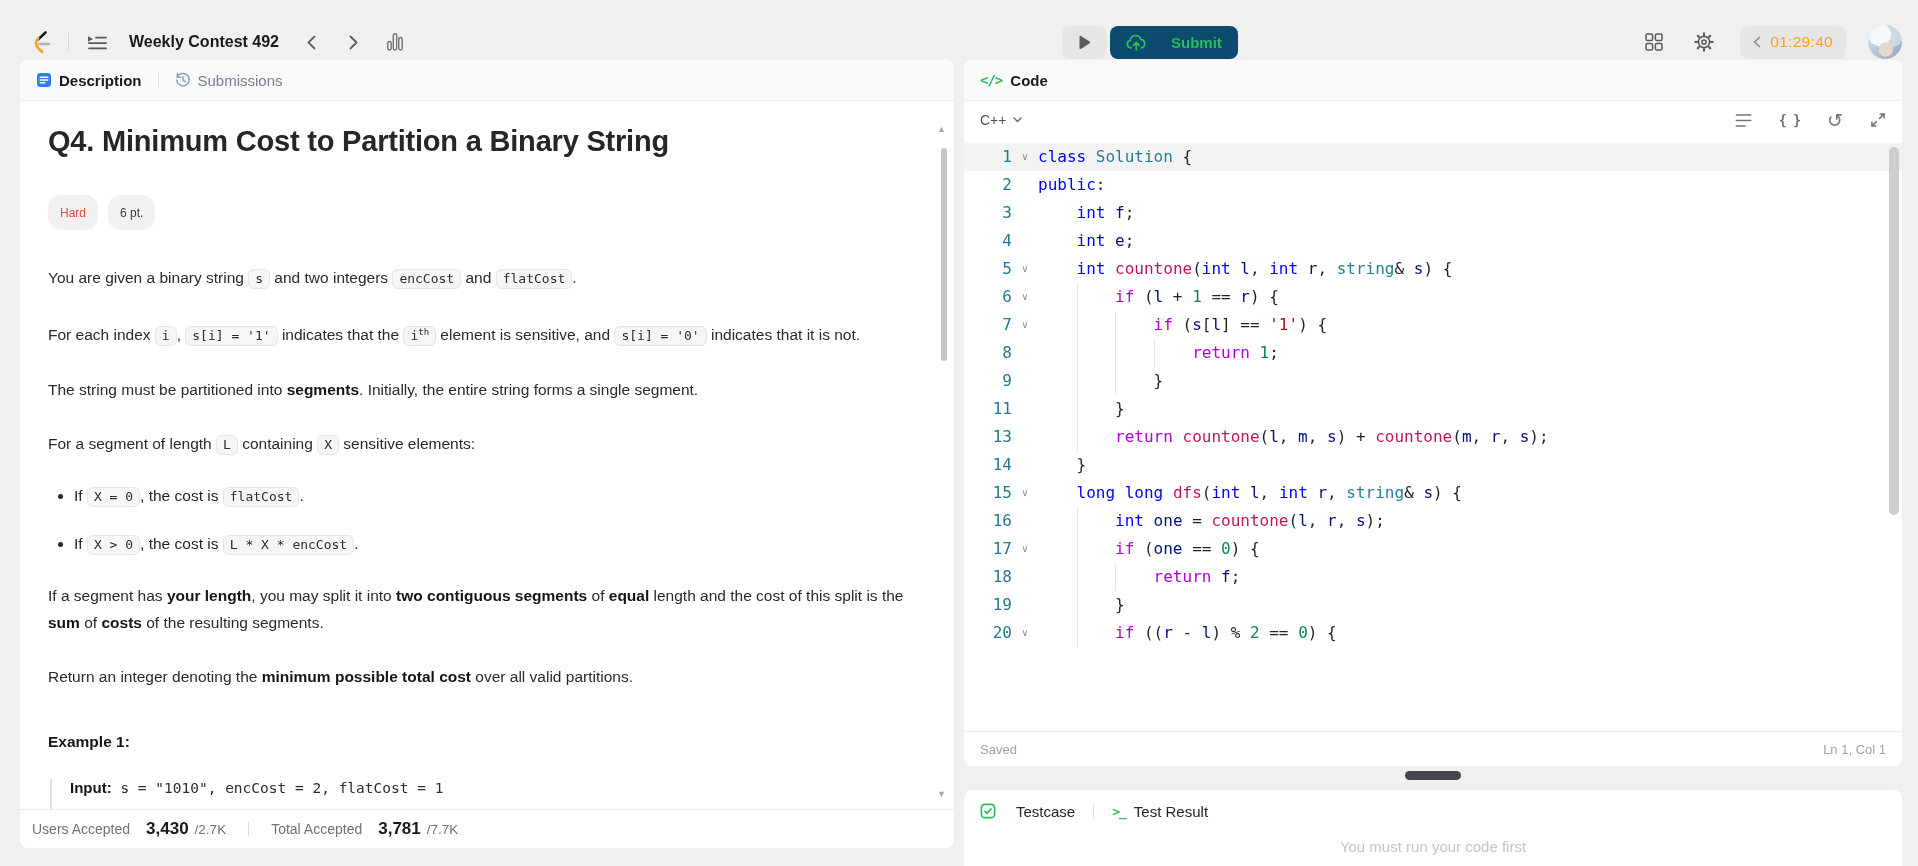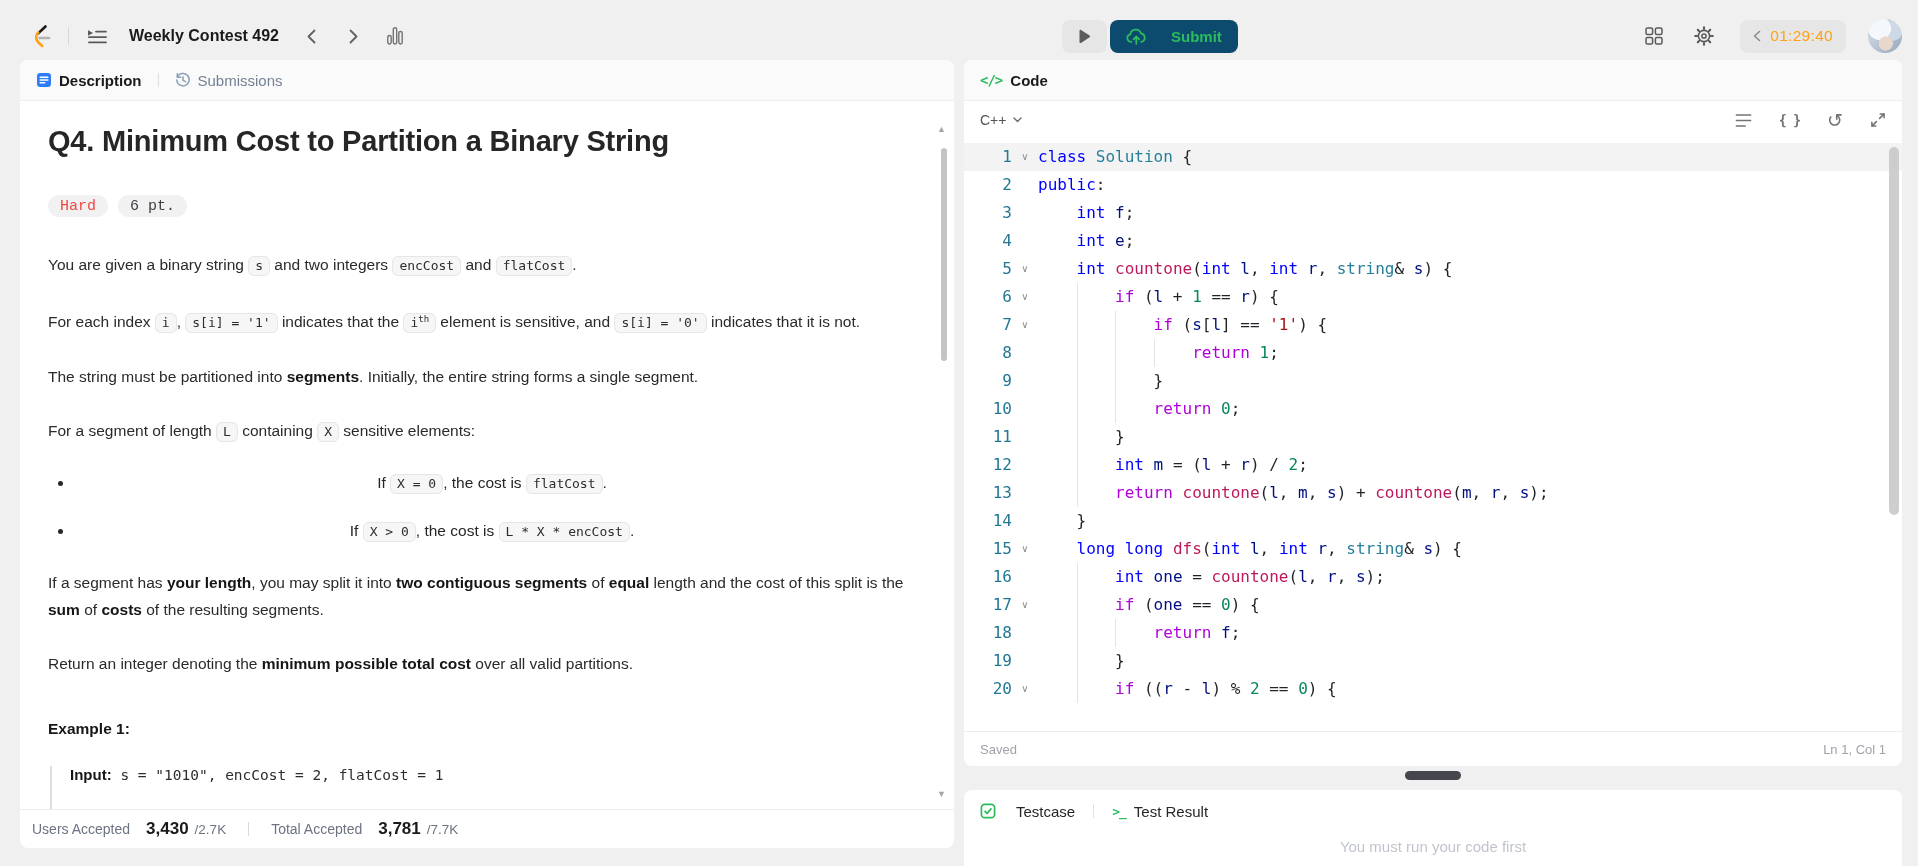--- a/index.html
+++ b/index.html
@@ -2,21 +2,21 @@
 <html><head>
 <meta charset="utf-8">
 <style>
   html,body{margin:0;padding:0;}
   body{width:1918px;height:866px;position:relative;overflow:hidden;background:#f0f0f0;
        font-family:"Liberation Sans",sans-serif;color:#262626;-webkit-font-smoothing:antialiased;}
   svg{display:block;}
   button{font-family:inherit;border:none;background:none;padding:0;cursor:pointer;}
 
   
-  .topbar{position:absolute;left:0;top:8px;width:100%;height:56px;display:flex;align-items:center;}
+  .topbar{position:absolute;left:0;top:14px;width:100%;height:56px;display:flex;align-items:center;}
   .tb-left{display:flex;align-items:center;gap:14px;padding-left:26px;}
   .vdiv{width:1px;height:18px;background:#d9d9d9;}
   .tb-icon{display:flex;align-items:center;justify-content:center;width:28px;height:28px;border-radius:6px;}
   .contest-title{font-size:16px;font-weight:700;color:#1a1a1a;margin:0 4px;}
   .tb-center{position:absolute;left:1062px;top:12px;display:flex;gap:3px;height:33px;}
   .run-btn{width:45px;height:33px;background:#e6e6e6;border-radius:8px;display:flex;align-items:center;justify-content:center;}
   .submit-btn{height:33px;background:#0c4a6e;border-radius:8px;display:flex;align-items:center;gap:24px;padding:0 16px;}
   .submit-label{color:#2cbb5d;font-size:15px;font-weight:700;}
   .tb-right{position:absolute;right:16px;top:0;height:56px;display:flex;align-items:center;gap:22px;}
   .timer-pill{height:33px;background:#e6e6e6;border-radius:8px;display:flex;align-items:center;gap:9px;padding:0 13px;}
@@ -35,30 +35,30 @@
 
   
   #desc-panel{left:20px;top:60px;width:934px;height:788px;display:flex;flex-direction:column;}
   .tab{display:flex;align-items:center;gap:7px;font-size:15px;}
   .tab.active{font-weight:700;color:#1a1a1a;}
   .tab.inactive{color:#748195;font-weight:400;}
   .tab-div{width:1px;height:14px;background:#e0e0e0;margin:0 8px;}
   #desc-body{flex:1;overflow:hidden;position:relative;padding:16px 44px 0 28px;}
   .q-title{font-size:29px;line-height:36px;font-weight:700;color:#262626;margin:6px 0 36px;letter-spacing:-.2px;}
   .badges{display:flex;gap:10px;margin-bottom:34px;}
-  .badge{height:22px;display:flex;align-items:center;padding:0 12px;border-radius:13px;background:#f1f1f2;font-size:15px;font-family:Liberation Mono, monospace;}
+  .badge{height:35px;display:flex;align-items:center;padding:0 12px;border-radius:13px;background:#f1f1f2;font-size:12px;}
   .badge.hard{color:#ef4743;}
   .badge.pts{color:#3c3c43;}
   .para{margin:0 0 27px;font-size:15.5px;line-height:27px;color:#2a2a2a;}
   .para strong,.blist strong{color:#161616;}
   .ex-head{margin-top:38px;margin-bottom:24px;}
   .ip{font-family:"DejaVu Sans Mono",monospace;font-size:13px;background:#f6f6f7;border:1px solid #e6e6e8;
       border-radius:6px;padding:1px 6px 2px;color:#2d2d2d;white-space:nowrap;}
   .ip sup{font-size:9px;}
-  .blist{margin:-2px 0 25px;padding-left:26px;text-align:center;}
+  .blist{margin:-2px 0 25px;padding-left:26px;}
   .blist li{margin-bottom:22px;font-size:15.5px;line-height:25px;}
   .example{border-left:2px solid #dedee1;padding-left:18px;margin-left:2px;}
   .exline{margin-bottom:24px;font-size:15px;}
   .exline strong{font-weight:700;color:#161616;}
   .mono{font-family:"DejaVu Sans Mono",monospace;font-size:14.5px;color:#2d2d2d;}
   #desc-footer{height:38px;border-top:1px solid #ededed;display:flex;align-items:center;gap:16px;padding:0 12px;border-radius:0 0 8px 8px;}
   .stat-label{font-size:14px;color:#6b7280;}
   .stat-value{font-size:17px;font-weight:700;color:#1a1a1a;}
   .stat-total{font-size:13.5px;color:#6b7280;}
   .stat-div{width:1px;height:14px;background:#d9d9d9;margin:0 6px;}
@@ -328,33 +328,23 @@
           <span class="ln">8</span>
           <span class="fold"></span>
           <span class="ct"><i class="guide" style="left: 4ch;"></i><i class="guide" style="left: 8ch;"></i><i class="guide" style="left: 12ch;"></i><span class="tk-p">                </span><span class="tk-c">return</span><span class="tk-p"> </span><span class="tk-n">1</span><span class="tk-p">;</span></span>
         </div>
         <div class="cl">
           <span class="ln">9</span>
           <span class="fold"></span>
           <span class="ct"><i class="guide" style="left: 4ch;"></i><i class="guide" style="left: 8ch;"></i><span class="tk-p">            }</span></span>
         </div>
         <div class="cl">
-          <span class="ln">10</span>
-          <span class="fold"></span>
-          <span class="ct"><i class="guide" style="left: 4ch;"></i><i class="guide" style="left: 8ch;"></i><span class="tk-p">            </span><span class="tk-c">return</span><span class="tk-p"> </span><span class="tk-n">0</span><span class="tk-p">;</span></span>
-        </div>
-        <div class="cl">
           <span class="ln">11</span>
           <span class="fold"></span>
           <span class="ct"><i class="guide" style="left: 4ch;"></i><span class="tk-p">        }</span></span>
-        </div>
-        <div class="cl">
-          <span class="ln">12</span>
-          <span class="fold"></span>
-          <span class="ct"><i class="guide" style="left: 4ch;"></i><span class="tk-p">        </span><span class="tk-k">int</span><span class="tk-p"> </span><span class="tk-v">m</span><span class="tk-p"> = (</span><span class="tk-v">l</span><span class="tk-p"> + </span><span class="tk-v">r</span><span class="tk-p">) / </span><span class="tk-n">2</span><span class="tk-p">;</span></span>
         </div>
         <div class="cl">
           <span class="ln">13</span>
           <span class="fold"></span>
           <span class="ct"><i class="guide" style="left: 4ch;"></i><span class="tk-p">        </span><span class="tk-c">return</span><span class="tk-p"> </span><span class="tk-f">countone</span><span class="tk-p">(</span><span class="tk-v">l</span><span class="tk-p">, </span><span class="tk-v">m</span><span class="tk-p">, </span><span class="tk-v">s</span><span class="tk-p">) + </span><span class="tk-f">countone</span><span class="tk-p">(</span><span class="tk-v">m</span><span class="tk-p">, </span><span class="tk-v">r</span><span class="tk-p">, </span><span class="tk-v">s</span><span class="tk-p">);</span></span>
         </div>
         <div class="cl">
           <span class="ln">14</span>
           <span class="fold"></span>
           <span class="ct"><span class="tk-p">    }</span></span>

